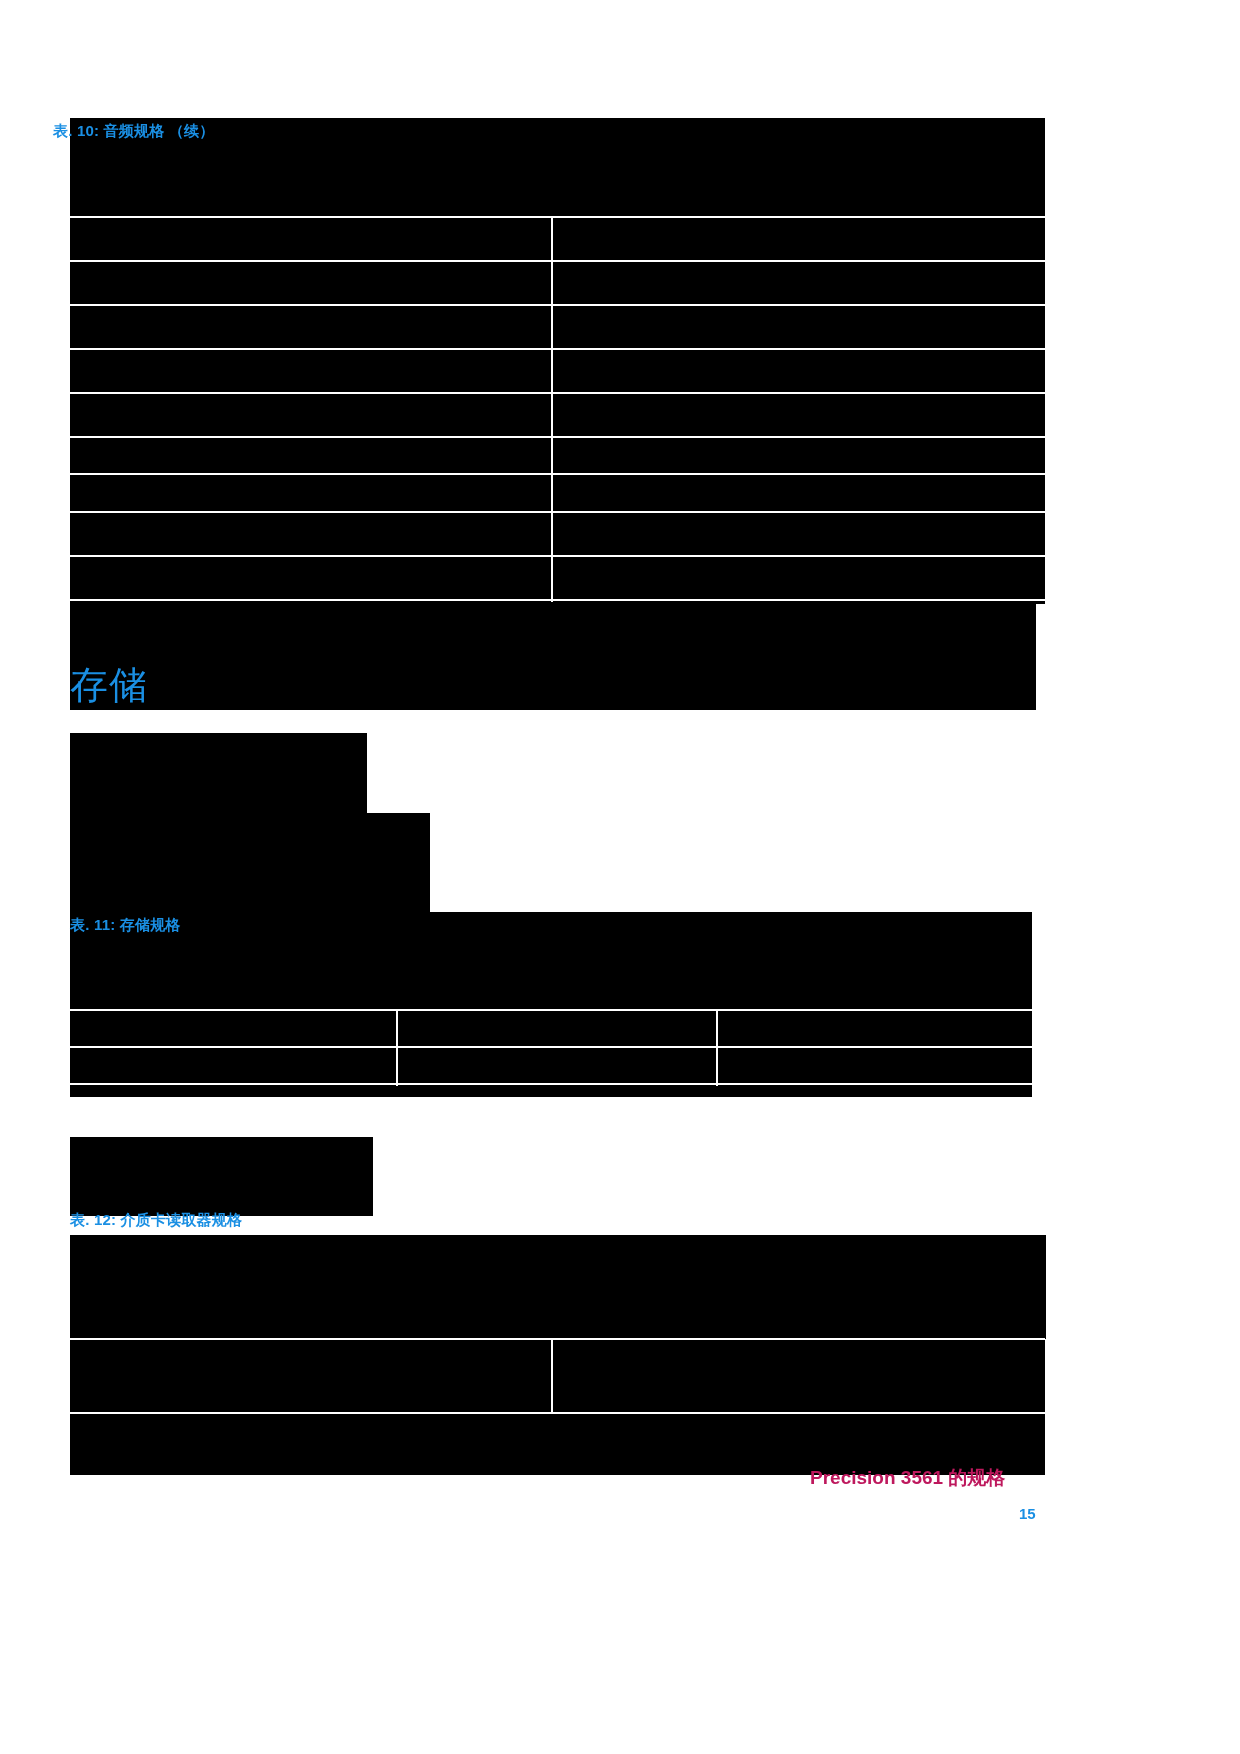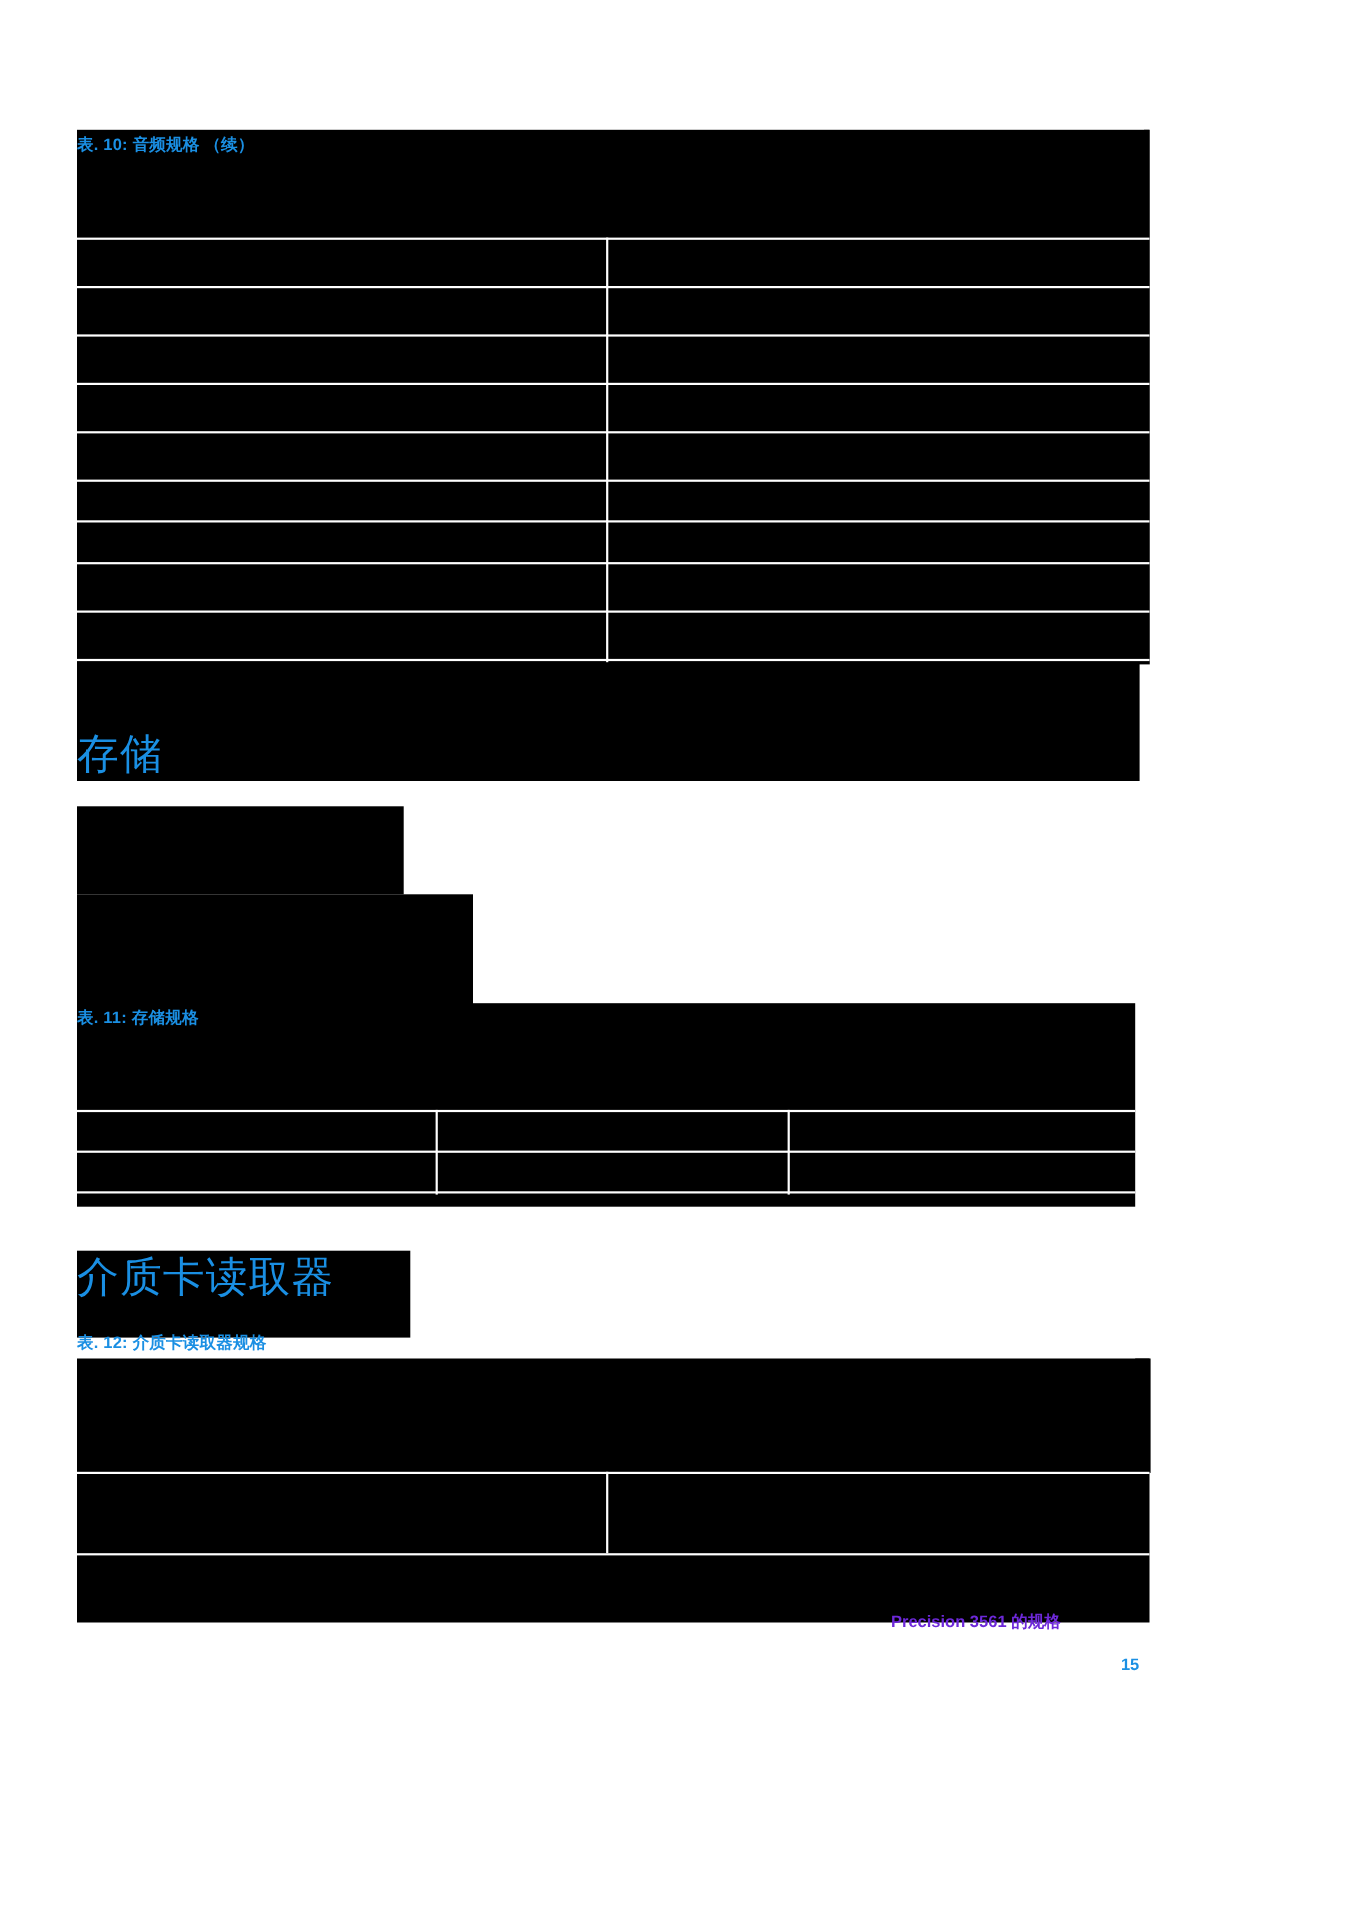--- a/index.html
+++ b/index.html
@@ -50,42 +50,42 @@
   }
   .vrule {
     position: absolute;
     background: #ffffff;
     width: 2px;
     z-index: 4;
   }
 
   .footer {
     position: absolute;
-    color: #6d28d9;
-    font-size: 15px;
+    color: #be185d;
+    font-size: 19px;
     font-weight: bold;
     white-space: nowrap;
     z-index: 6;
   }
   .footer-page {
     position: absolute;
     color: #1a8fe3;
     font-size: 15px;
     font-weight: bold;
     z-index: 6;
   }
 </style>
 </head>
 <body>
 
 <div class="page">
 
   <div class="blk" style="left:70px; top:118px; width:975px; height:592px;"></div>
 
-  <div class="caption" style="left:70px; top:122px;">表. 10: 音频规格 （续）</div>
+  <div class="caption" style="left:53px; top:122px;">表. 10: 音频规格 （续）</div>
 
   <div class="rule" style="left:70px; top:216px; width:975px;"></div>
   <div class="rule" style="left:70px; top:260px; width:975px;"></div>
   <div class="rule" style="left:70px; top:304px; width:975px;"></div>
   <div class="rule" style="left:70px; top:348px; width:975px;"></div>
   <div class="rule" style="left:70px; top:392px; width:975px;"></div>
   <div class="rule" style="left:70px; top:436px; width:975px;"></div>
   <div class="rule" style="left:70px; top:473px; width:975px;"></div>
   <div class="rule" style="left:70px; top:511px; width:975px;"></div>
   <div class="rule" style="left:70px; top:555px; width:975px;"></div>
@@ -105,21 +105,20 @@
 
   <div class="caption" style="left:70px; top:916px;">表. 11: 存储规格</div>
 
   <div class="rule" style="left:70px; top:1009px; width:962px;"></div>
   <div class="rule" style="left:70px; top:1046px; width:962px;"></div>
   <div class="rule" style="left:70px; top:1083px; width:962px;"></div>
 
   <div class="vrule" style="left:396px; top:1009px; height:77px;"></div>
   <div class="vrule" style="left:716px; top:1009px; height:77px;"></div>
 
-  <div class="heading" style="left:70px; top:1136px;">介质卡读取器</div>
 
   <div class="blk" style="left:70px; top:1137px; width:303px; height:79px;"></div>
 
   <div class="blk" style="left:70px; top:1235px; width:975px; height:240px;"></div>
 
   <div class="caption" style="left:70px; top:1211px;">表. 12: 介质卡读取器规格</div>
 
   <div class="rule" style="left:70px; top:1338px; width:975px;"></div>
   <div class="rule" style="left:70px; top:1412px; width:975px;"></div>
 

